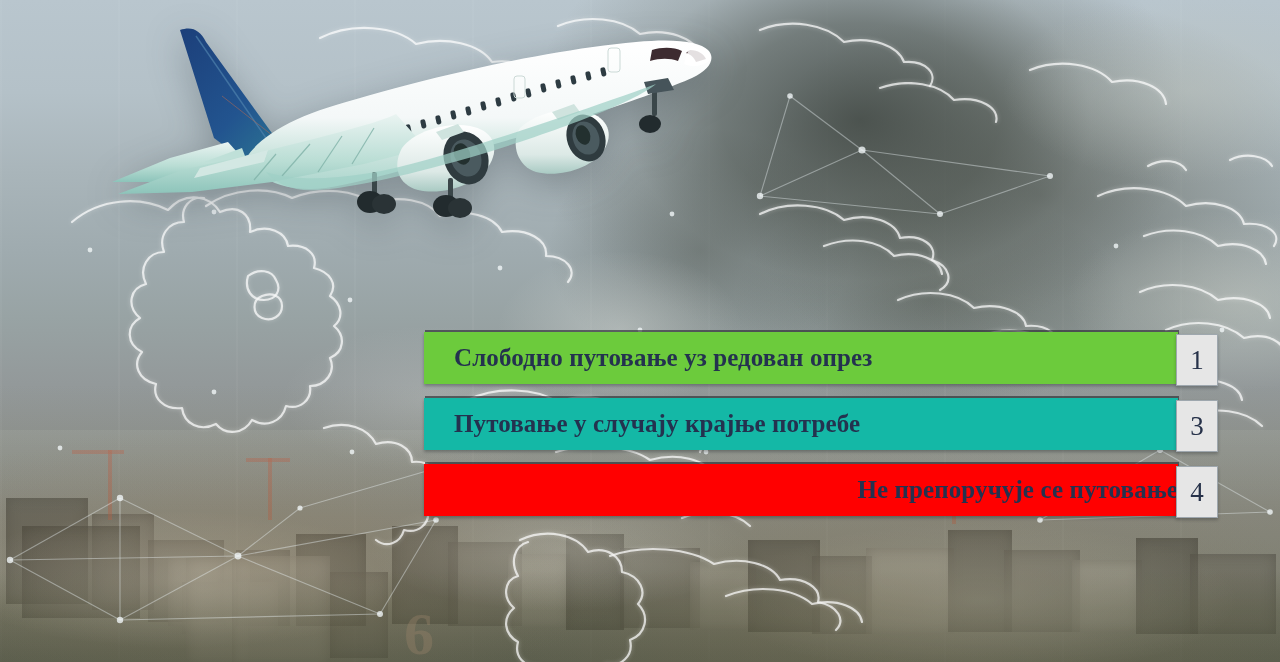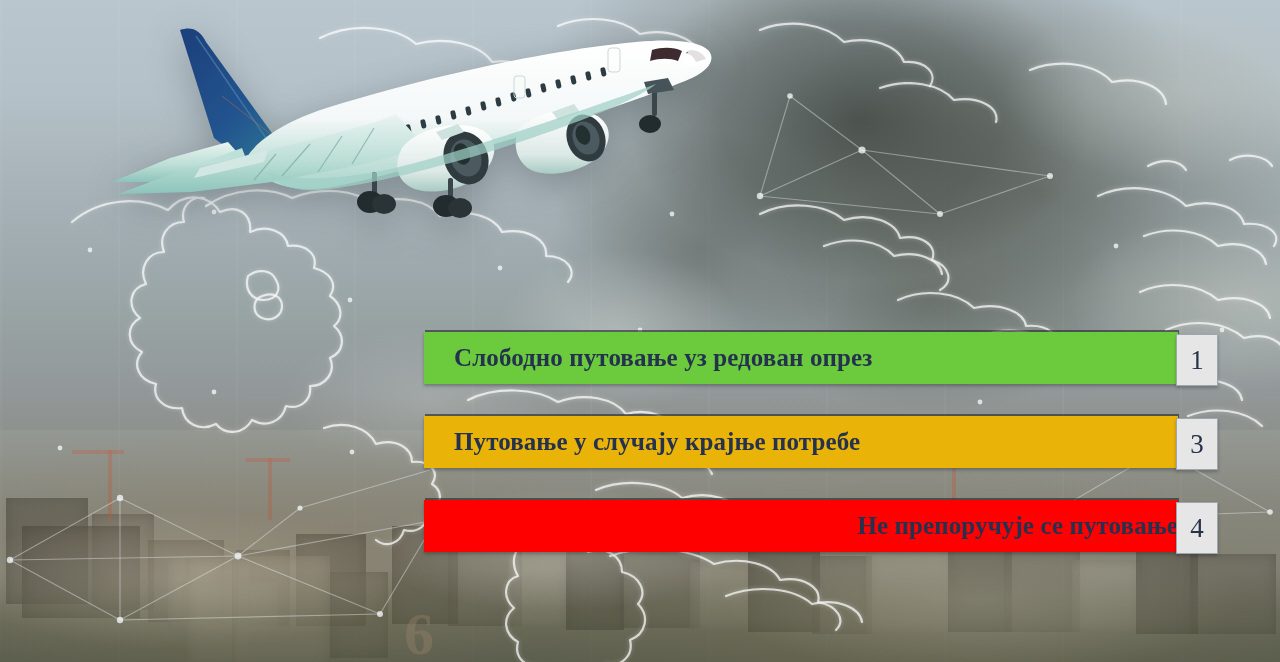--- a/index.html
+++ b/index.html
@@ -120,21 +120,21 @@
   
   .plane { position: absolute; left: 96px; top: 6px; width: 650px; height: 226px; }
   .plane svg { width: 100%; height: 100%; display: block;
                filter: drop-shadow(0 10px 18px rgba(40,50,55,0.30)); }
 
   
   .levels { position: absolute; left: 424px; top: 332px; width: 794px; }
   .level-row {
     position: relative;
     height: 52px;
-    margin-bottom: 32px;
+    margin-bottom: 14px;
   }
   .level-row:last-child { margin-bottom: 0; }
   .level-bar {
     position: absolute;
     left: 0; top: 0;
     width: 754px;
     height: 52px;
     box-shadow: 1px -2px 0 rgba(38,42,46,0.62), 0 2px 3px rgba(30,34,38,0.35);
     display: flex;
     align-items: center;
@@ -450,21 +450,21 @@
 
     <div class="level-row">
       <div class="level-bar" style="background:#6CCB3C;">
         <span class="level-label">Слободно путовање уз редован опрез</span>
       </div>
       <div class="level-num">1</div>
     </div>
 
 
     <div class="level-row">
-      <div class="level-bar" style="background:#eab308;">
+      <div class="level-bar" style="background:#14b8a6;">
         <span class="level-label">Путовање у случају крајње потребе</span>
       </div>
       <div class="level-num">3</div>
     </div>
 
     <div class="level-row">
       <div class="level-bar" style="background:#FF0000;justify-content:flex-end;">
         <span class="level-label">Не препоручује се путовање</span>
       </div>
       <div class="level-num">4</div>

